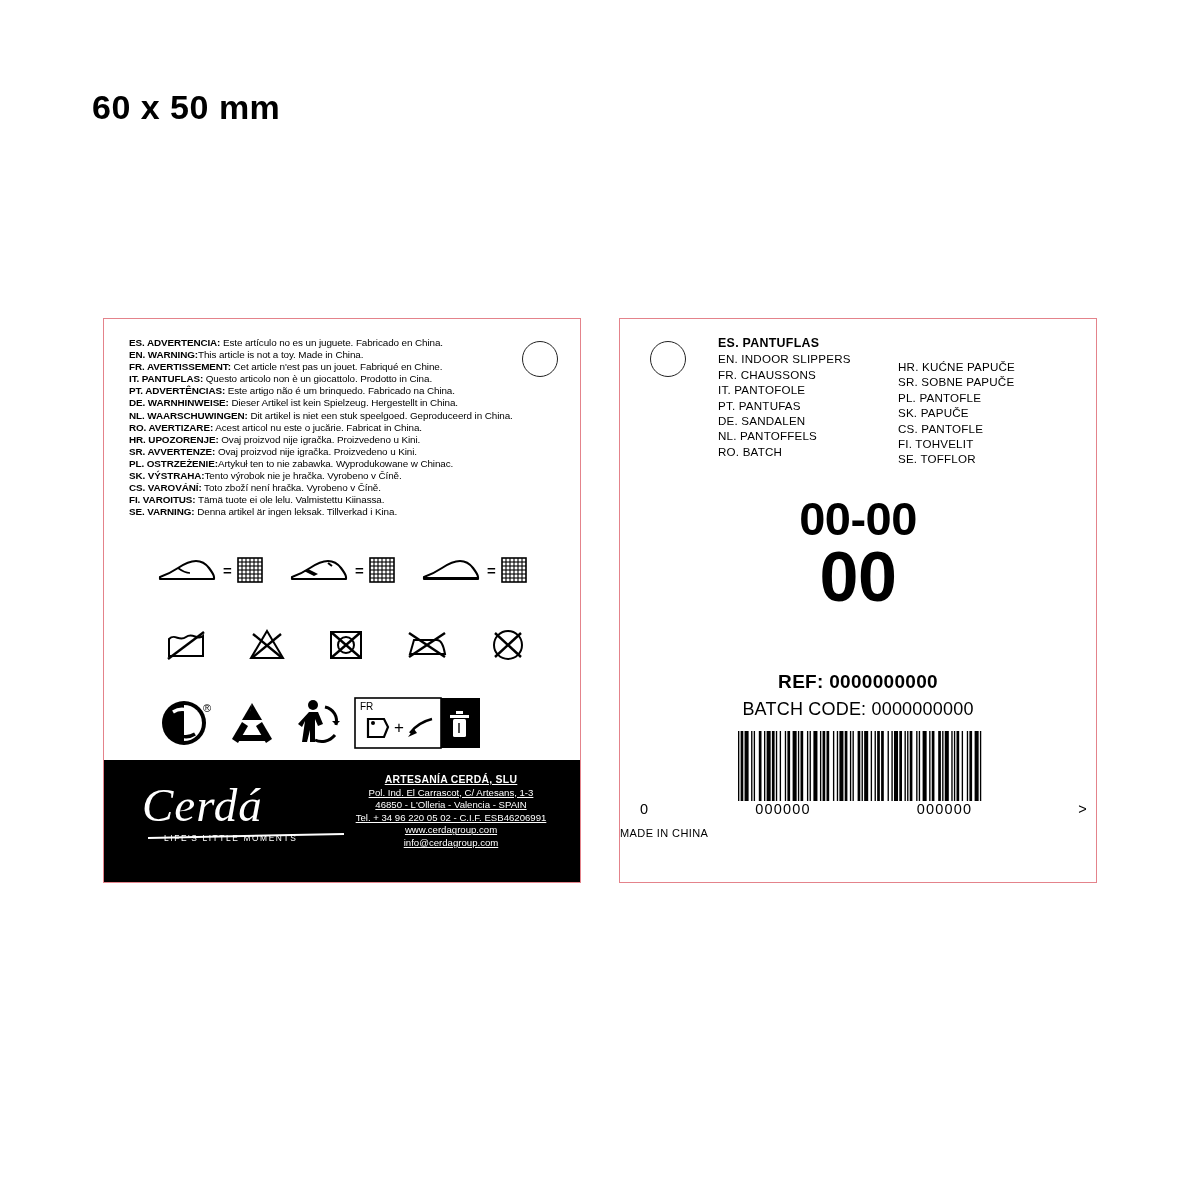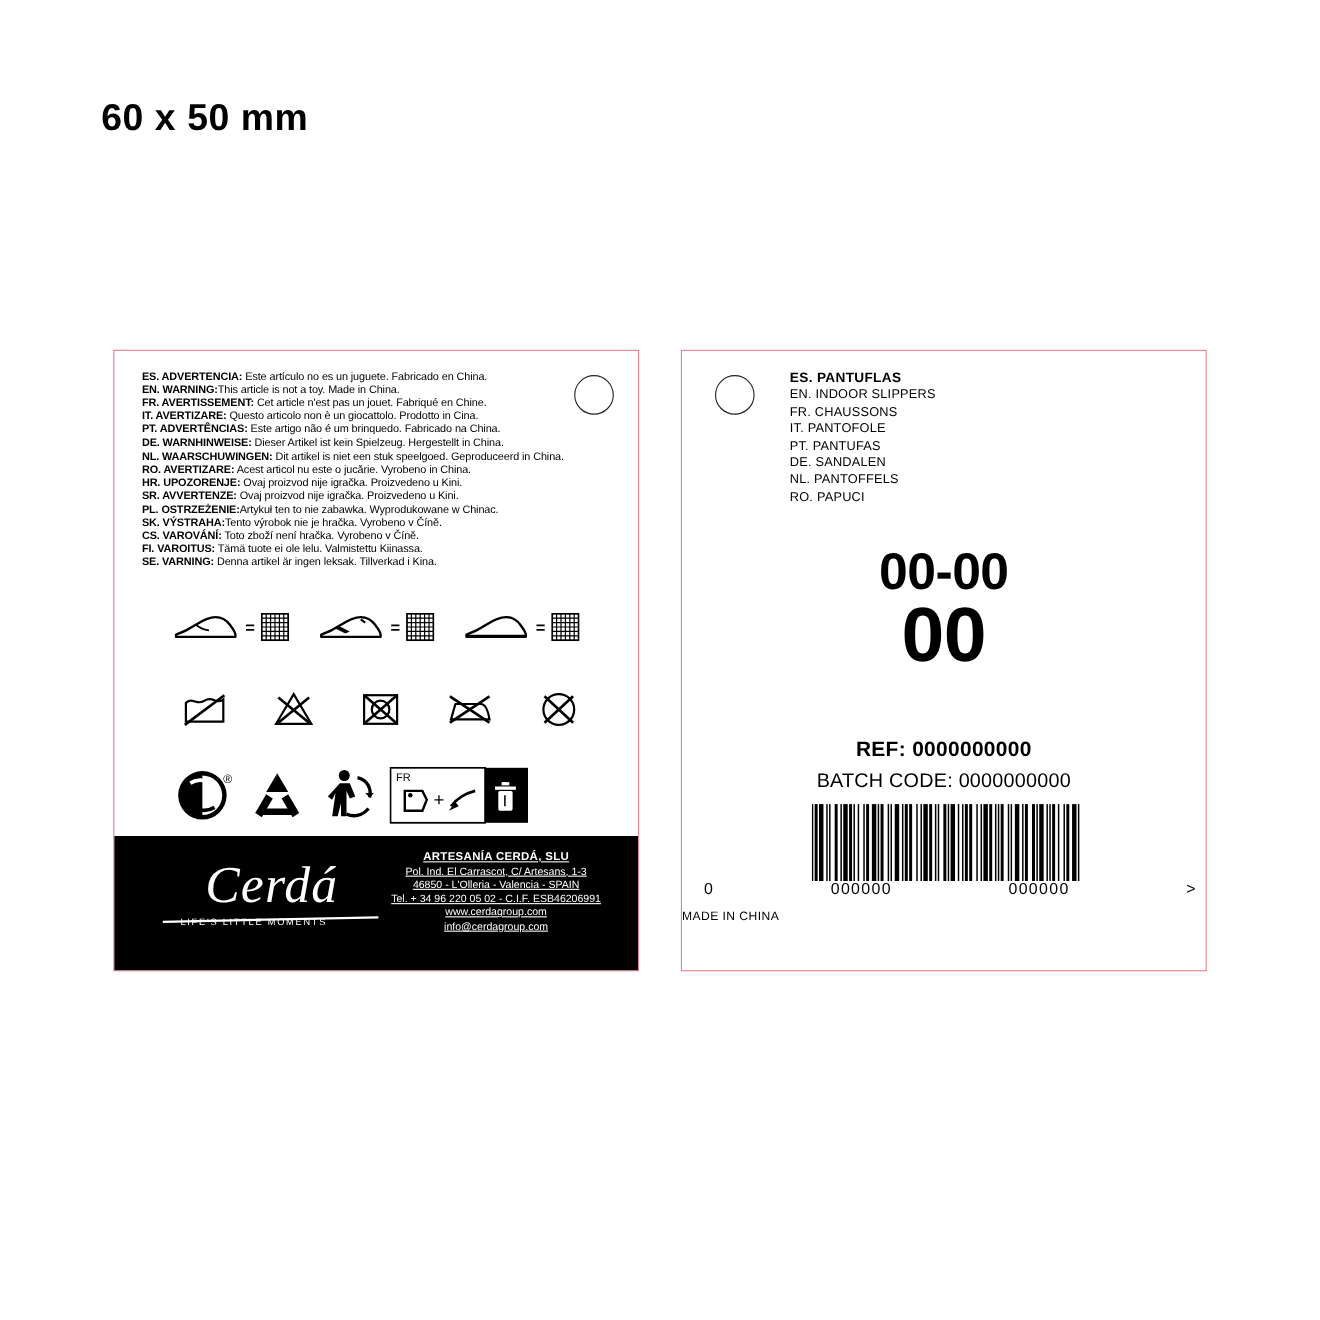--- a/index.html
+++ b/index.html
@@ -56,21 +56,20 @@
     position:absolute;left:0;right:0;bottom:0;height:122px;background:#000;
     color:#fff;
   }
   .brand{
     position:absolute;left:38px;top:22px;width:210px;color:#fff;
   }
   .brand-name{
     font-family:"Liberation Serif", serif;
     font-style:italic;font-size:47px;line-height:47px;font-weight:400;
     letter-spacing:1px;
-    text-align:center;
   }
   .brand-tag{
     font-size:8.4px;letter-spacing:1.6px;margin-top:4px;margin-left:22px;
   }
   .brand-underline{
     position:absolute;left:6px;top:53px;width:196px;height:2px;background:#fff;
     transform:rotate(-1.2deg);
   }
   .addr{
     position:absolute;left:232px;top:14px;width:230px;text-align:center;
@@ -124,25 +123,25 @@
 <div class="dim-title">60 x 50 mm</div>
 
 <div class="label" id="label-left">
 
   <div class="punch-hole" style="right:22px;top:22px;"></div>
 
   <div class="warn-block" id="warn-block">
       <div class="warn-line"><b>ES. ADVERTENCIA:</b><span> Este artículo no es un juguete. Fabricado en China.</span></div>
       <div class="warn-line"><b>EN. WARNING:</b><span>This article is not a toy. Made in China.</span></div>
       <div class="warn-line"><b>FR. AVERTISSEMENT:</b><span> Cet article n'est pas un jouet.  Fabriqué en Chine.</span></div>
-      <div class="warn-line"><b>IT. AVERTIZARE:</b><span> Questo articolo non è un giocattolo.  Prodotto in Cina.</span></div>
+      <div class="warn-line"><b>IT. PANTUFLAS:</b><span> Questo articolo non è un giocattolo.  Prodotto in Cina.</span></div>
       <div class="warn-line"><b>PT. ADVERTÊNCIAS:</b><span> Este artigo não é um brinquedo. Fabricado na China.</span></div>
       <div class="warn-line"><b>DE. WARNHINWEISE:</b><span> Dieser Artikel ist kein Spielzeug. Hergestellt in China.</span></div>
       <div class="warn-line"><b>NL. WAARSCHUWINGEN:</b><span> Dit artikel is niet een stuk speelgoed. Geproduceerd in China.</span></div>
-      <div class="warn-line"><b>RO. AVERTIZARE:</b><span> Acest articol nu este o jucărie. Vyrobeno in China.</span></div>
+      <div class="warn-line"><b>RO. AVERTIZARE:</b><span> Acest articol nu este o jucărie. Fabricat in China.</span></div>
       <div class="warn-line"><b>HR. UPOZORENJE:</b><span> Ovaj proizvod nije igračka. Proizvedeno u Kini.</span></div>
       <div class="warn-line"><b>SR. AVVERTENZE:</b><span> Ovaj proizvod nije igračka. Proizvedeno u Kini.</span></div>
       <div class="warn-line"><b>PL. OSTRZEŻENIE:</b><span>Artykuł ten to nie zabawka. Wyprodukowane w Chinac.</span></div>
       <div class="warn-line"><b>SK. VÝSTRAHA:</b><span>Tento výrobok nie je hračka. Vyrobeno v Číně.</span></div>
       <div class="warn-line"><b>CS. VAROVÁNÍ:</b><span> Toto zboží není hračka. Vyrobeno v Číně.</span></div>
       <div class="warn-line"><b>FI. VAROITUS:</b><span> Tämä tuote ei ole lelu. Valmistettu Kiinassa.</span></div>
       <div class="warn-line"><b>SE. VARNING:</b><span> Denna artikel är ingen leksak. Tillverkad i Kina.</span></div>
     </div>
 
   <div class="shoe-row">
@@ -310,21 +309,30 @@
   <div class="punch-hole" style="left:30px;top:22px;"></div>
 
   <div class="pant-block" id="pant1">
       <div class="hd">ES. PANTUFLAS</div>
       <div>EN. INDOOR SLIPPERS</div>
       <div>FR. CHAUSSONS</div>
       <div>IT. PANTOFOLE</div>
       <div>PT. PANTUFAS</div>
       <div>DE. SANDALEN</div>
       <div>NL. PANTOFFELS</div>
-      <div>RO. PAPUCI</div>
+      <div>RO. BATCH</div>
+    </div>
+  <div class="pant-block2" id="pant2">
+      <div>HR. KUĆNE PAPUČE</div>
+      <div>SR. SOBNE PAPUČE</div>
+      <div>PL. PANTOFLE</div>
+      <div>SK. PAPUČE</div>
+      <div>CS. PANTOFLE</div>
+      <div>FI. TOHVELIT</div>
+      <div>SE. TOFFLOR</div>
     </div>
 
   <div class="size-top">00-00</div>
   <div class="size-bot">00</div>
 
   <div class="ref">REF: 0000000000</div>
   <div class="batch">BATCH CODE: 0000000000</div>
 
   <div class="barcode-wrap">
     <svg class="barcode" viewBox="0 0 245 70" preserveAspectRatio="none" id="barcode-svg">

